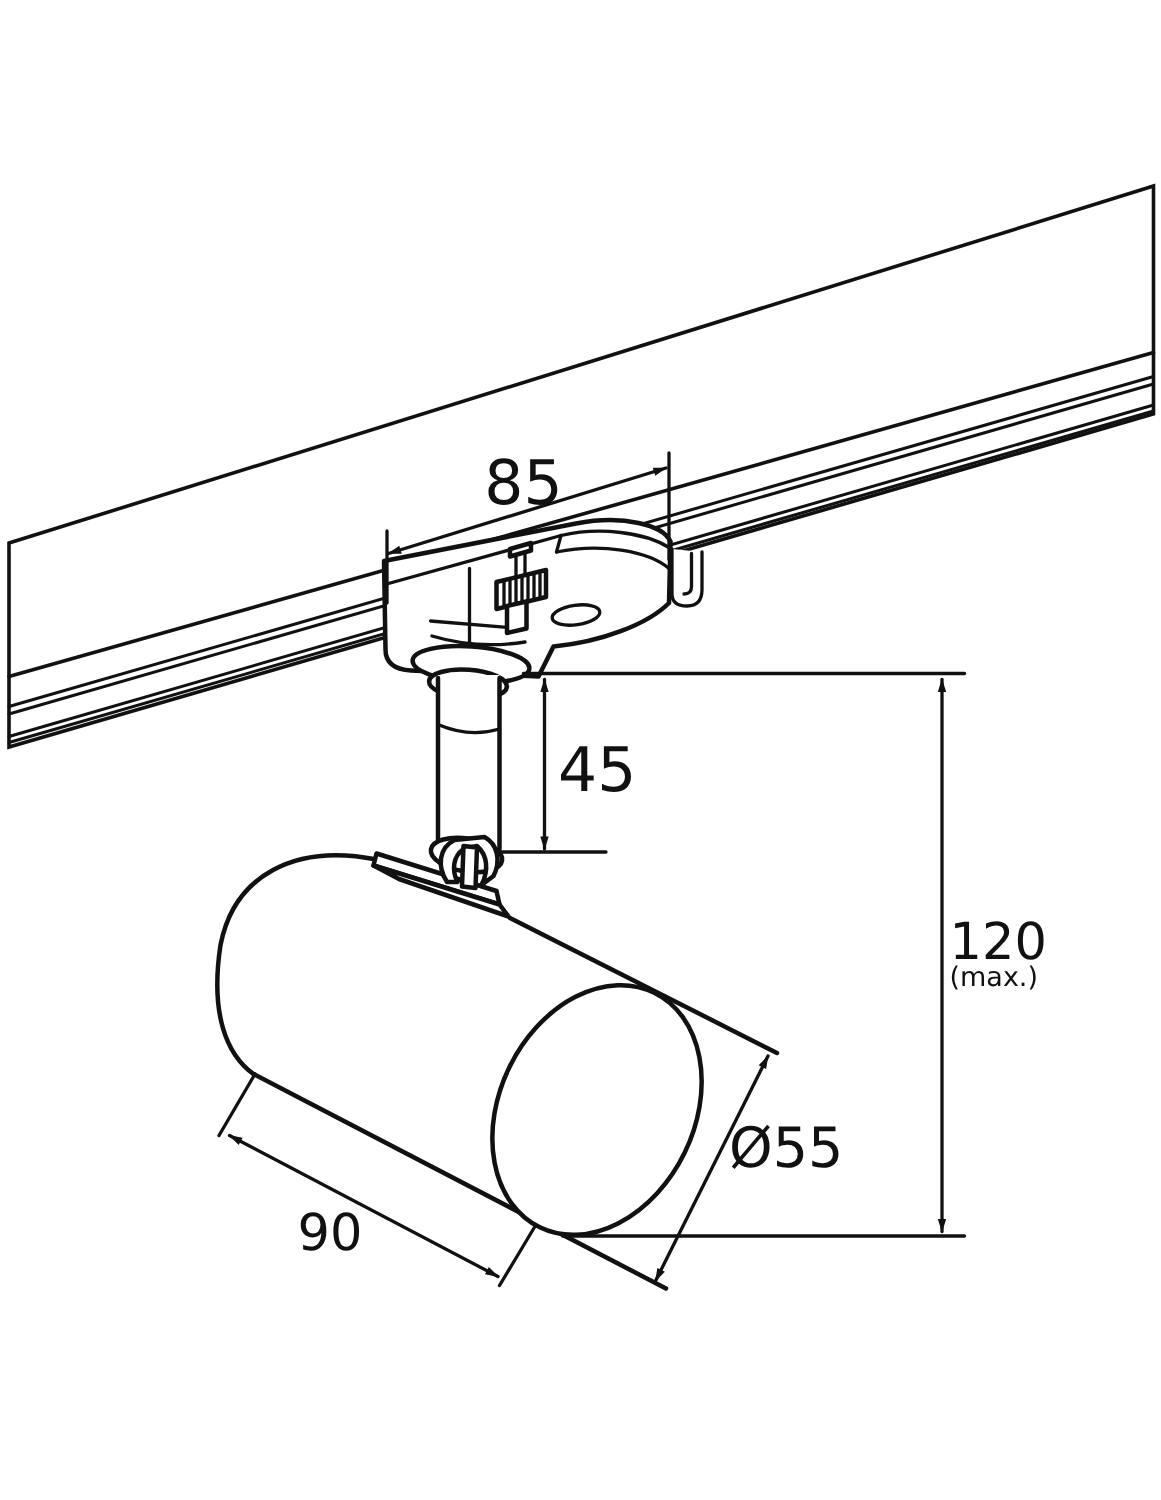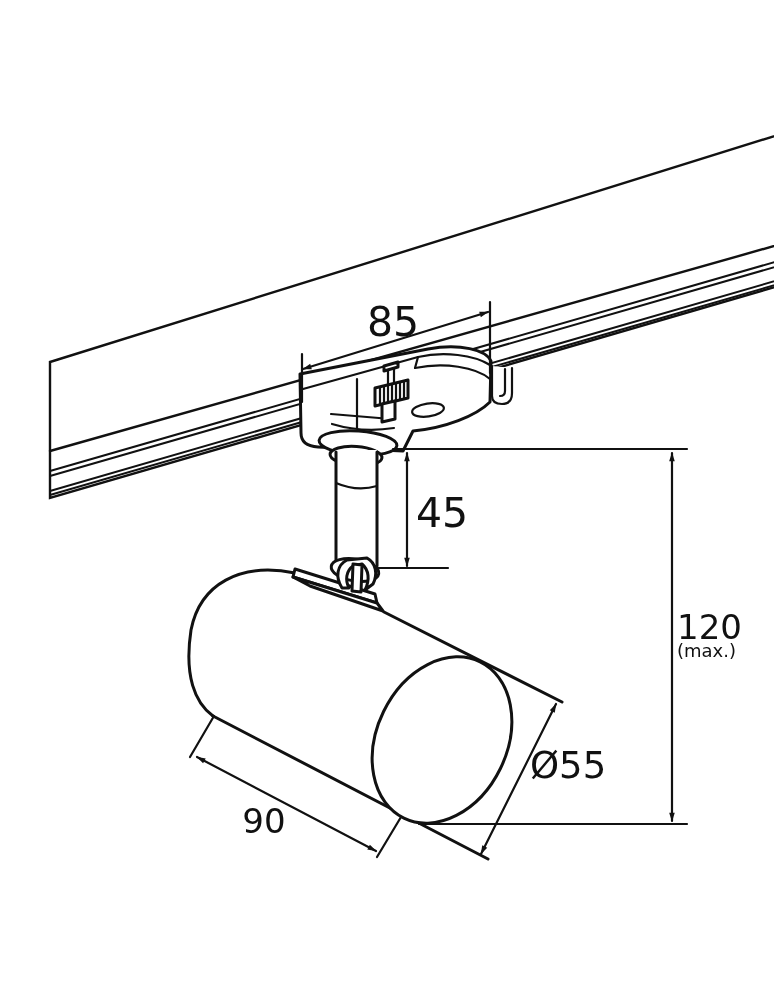--- a/index.html
+++ b/index.html
@@ -1,17 +1,17 @@
 <!DOCTYPE html>
 <html><head>
 <meta charset="utf-8">
 <style>
   html,body{margin:0;padding:0;background:#ffffff;}
   body{width:774px;height:1000px;position:relative;font-family:"DejaVu Sans","Liberation Sans",sans-serif;}
-  .stage{position:absolute;inset:0;padding-left:44px;}
+  .stage{position:absolute;inset:0;}
   svg{display:block;}
   .outline{fill:none;stroke:#111;stroke-width:3;stroke-linecap:round;stroke-linejoin:round;}
   .outline-thin{fill:none;stroke:#111;stroke-width:2.2;stroke-linecap:round;stroke-linejoin:round;}
   .trackline{fill:none;stroke:#111;stroke-width:2.4;stroke-linecap:round;}
   .trackline-thin{fill:none;stroke:#111;stroke-width:2;stroke-linecap:round;}
   .whitefill{fill:#ffffff;stroke:none;}
   .whitepart{fill:#ffffff;stroke:#111;stroke-width:3;stroke-linecap:round;stroke-linejoin:round;}
   .dim{fill:none;stroke:#111;stroke-width:2.2;stroke-linecap:round;}
   .dimtext{fill:#111;}
   .t40{font-size:41px;}

